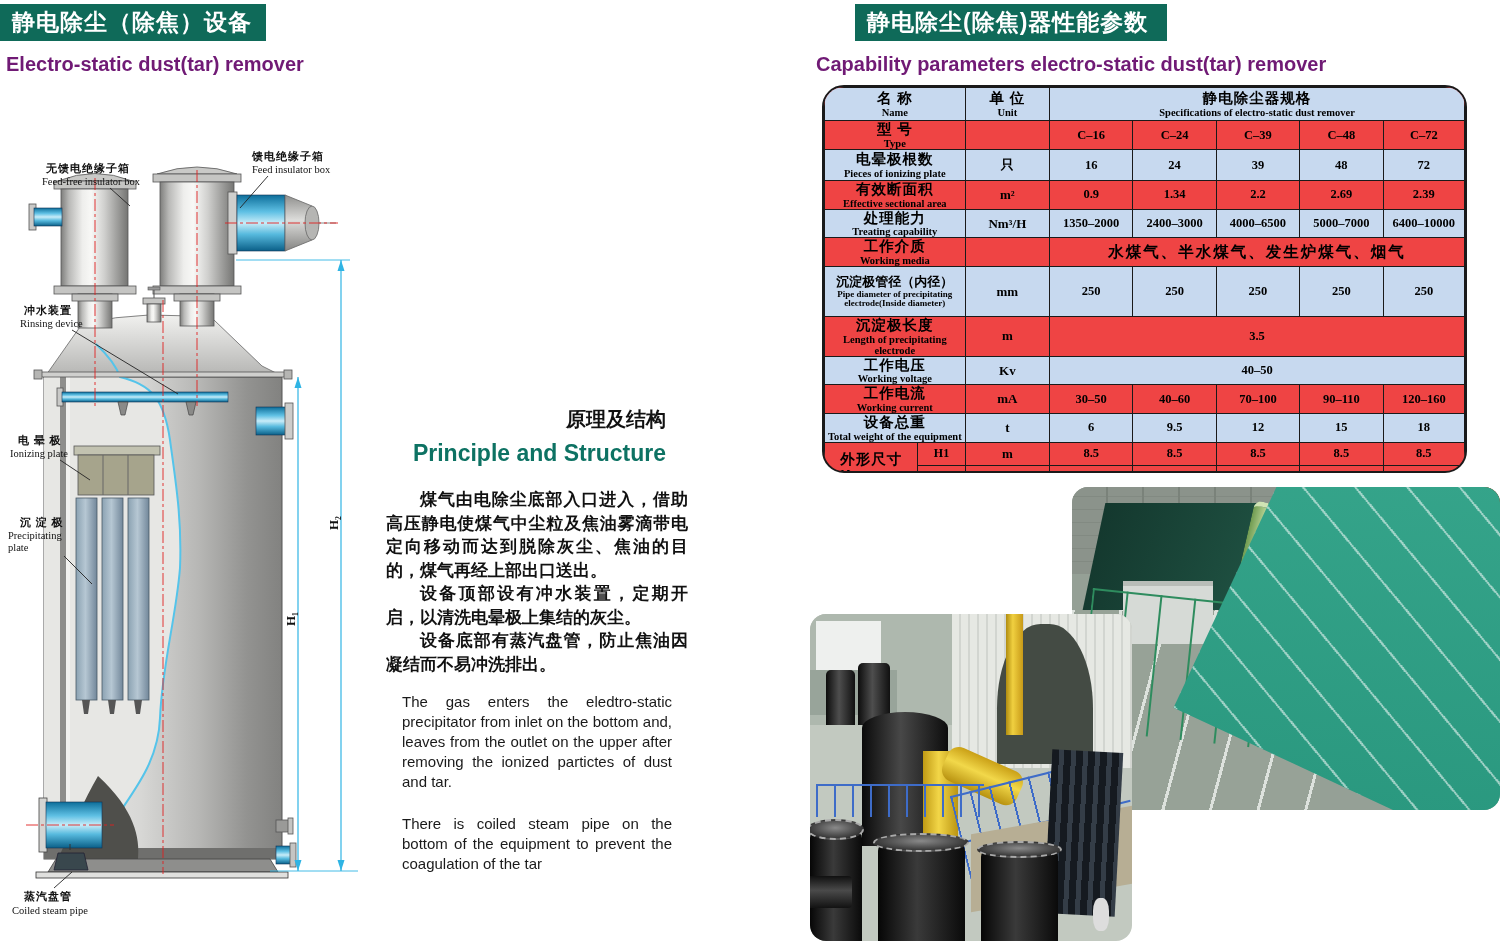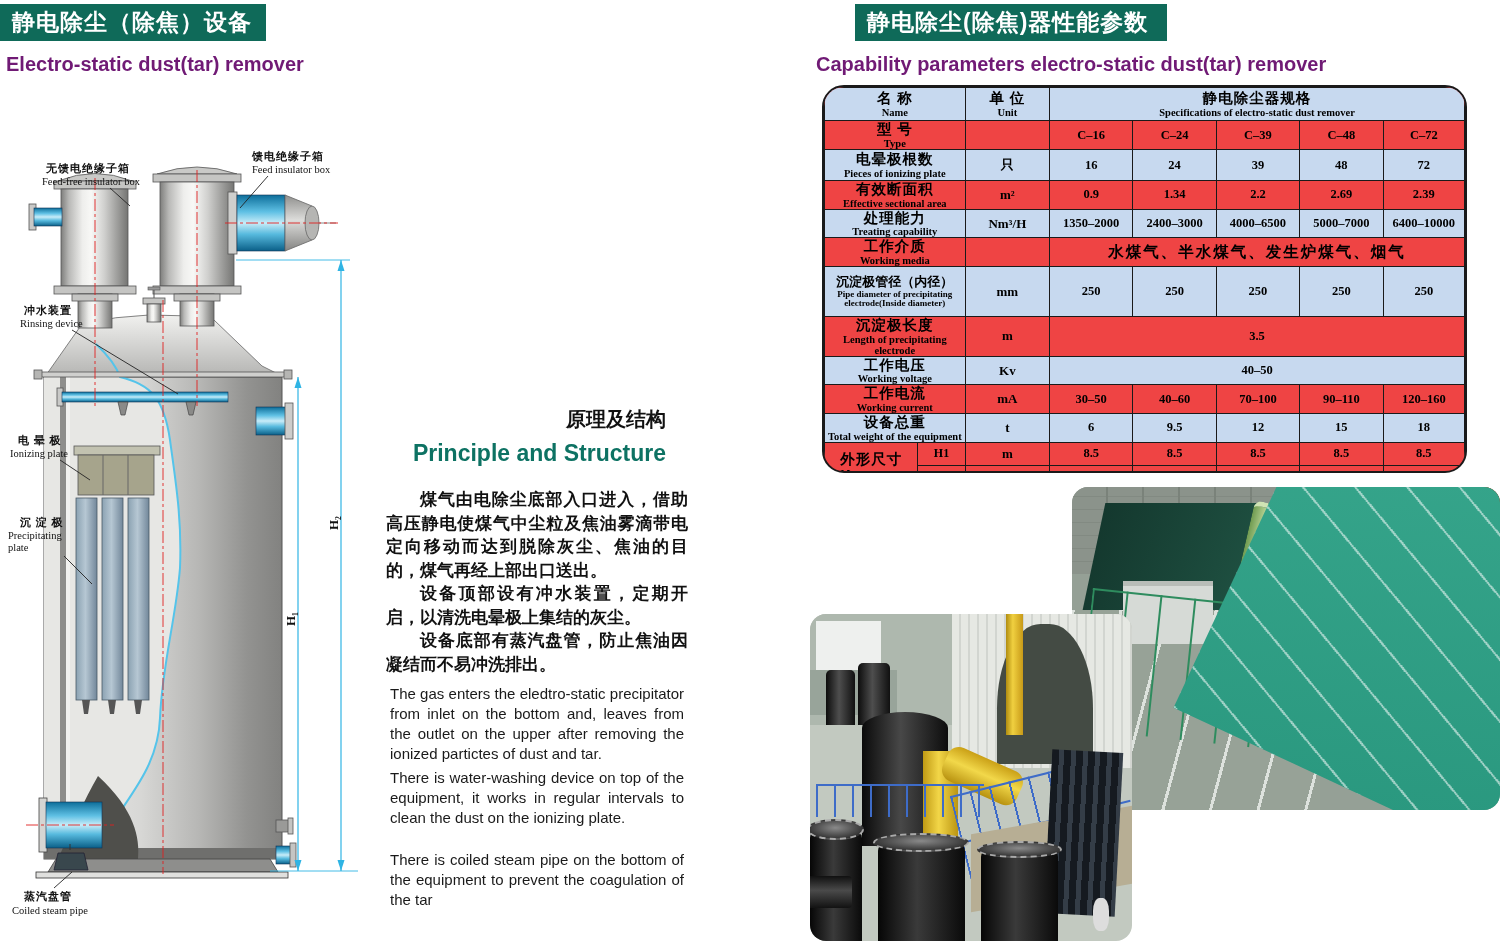--- a/index.html
+++ b/index.html
@@ -33,21 +33,21 @@
   
   .principle{position:absolute;left:386px;top:402px;width:302px;color:#111;}
   .principle h2{margin:0;padding-right:22px;text-align:right;font-size:20px;line-height:34px;
                 color:#111;font-weight:bold;}
   .principle h3{margin:2px 0 0;padding-right:22px;text-align:right;font-size:23px;line-height:30px;
                 color:#0d7263;font-weight:bold;}
   .zh-block{margin-top:20px;}
   .principle p.zh{margin:0;font-size:17px;line-height:23.5px;text-align:justify;text-indent:2em;
                   font-weight:bold;font-family:"Liberation Serif","DejaVu Serif",serif;}
   .en-block{margin-top:8px;}
-  .principle p.en{margin:4px;font-size:15px;line-height:20px;text-align:justify;color:#1a1a1a;}
+  .principle p.en{margin:16px;font-size:15px;line-height:20px;text-align:justify;color:#1a1a1a;}
   .principle p.en.gap{margin-top:22px;}
   
   .diagram{position:absolute;left:0;top:148px;width:364px;height:778px;}
   .dlbl-zh{font:bold 11px "Liberation Serif","DejaVu Serif",serif;letter-spacing:1px;fill:#111;}
   .dlbl-en{font:10.5px "Liberation Serif","DejaVu Serif",serif;fill:#111;}
   .ddim{font:bold 13px "Liberation Serif","DejaVu Serif",serif;fill:#111;}
   
   .photo{position:absolute;border-radius:16px;overflow:hidden;}
   .photo-right{left:1072px;top:487px;width:428px;height:323px;background:#95a096;z-index:2;}
   .photo-left{left:810px;top:614px;width:322px;height:327px;background:#c2c9c0;z-index:5;}
@@ -302,21 +302,20 @@
   <div class="principle">
     <h2>原理及结构</h2>
     <h3>Principle and Structure</h3>
     <div class="zh-block">
       <p class="zh">煤气由电除尘底部入口进入，借助高压静电使煤气中尘粒及焦油雾滴带电定向移动而达到脱除灰尘、焦油的目的，煤气再经上部出口送出。</p>
       <p class="zh">设备顶部设有冲水装置，定期开启，以清洗电晕极上集结的灰尘。</p>
       <p class="zh">设备底部有蒸汽盘管，防止焦油因凝结而不易冲洗排出。</p>
     </div>
     <div class="en-block">
       <p class="en">The gas enters the eledtro-static precipitator from inlet on the bottom and, leaves from the outlet on the upper after removing the ionized partictes of dust and tar.</p>
-      <p class="en">There is water-washing device on top of the equipment, it works in regular intervals to clean the dust on the ionizing plate.</p>
       <p class="en gap">There is coiled steam pipe on the bottom of the equipment to prevent the coagulation of the tar</p>
     </div>
   </div>
 
   <div class="spec-wrap">
     <table class="spec" id="spec-table">
       <colgroup>
         <col style="width:93px">
           <col style="width:47px">
           <col style="width:84px">

